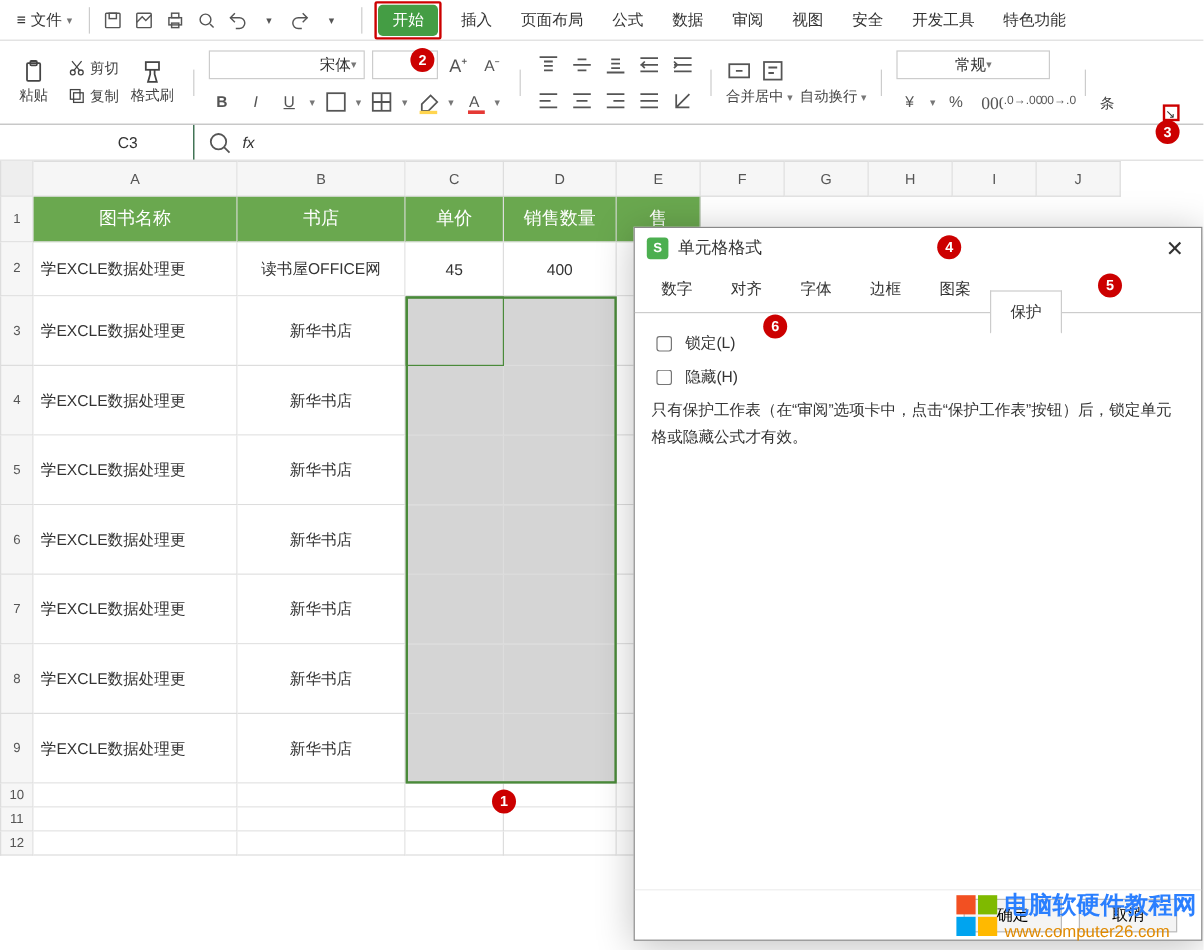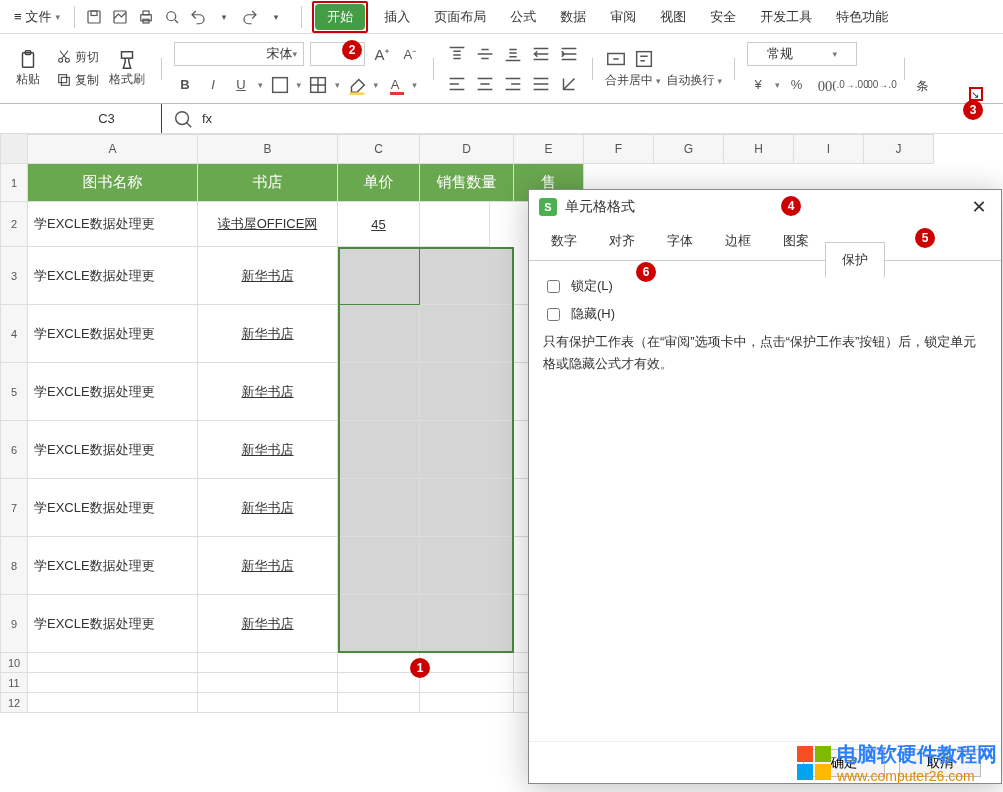--- a/index.html
+++ b/index.html
@@ -15,42 +15,42 @@
 
   .ribbon { height:70px; border-bottom:1.5px solid #bbb; display:flex; align-items:center; padding:2px 6px; gap:6px; position:relative; }
   .ribbon .group { display:flex; flex-direction:column; gap:4px; }
   .big-btn { display:flex; flex-direction:column; align-items:center; justify-content:center; width:44px; height:56px; cursor:pointer; font-size:12px; color:#444; }
   .big-btn svg { width:22px; height:22px; }
   .smallrow { display:flex; gap:6px; align-items:center; }
   .icon-btn { width:22px; height:22px; display:inline-flex; align-items:center; justify-content:center; cursor:pointer; color:#555; }
   .lbl-btn { display:flex; align-items:center; gap:3px; font-size:12px; cursor:pointer; color:#444; }
   .font-select { width:130px; height:24px; border:1px solid #ccc; padding:0 6px; display:flex; align-items:center; justify-content:flex-end; cursor:pointer; }
   .size-select { width:55px; height:24px; border:1px solid #ccc; padding:0 6px; display:flex; align-items:center; justify-content:space-between; cursor:pointer; }
-  .cat-select { width:110px; height:24px; border:1px solid #ccc; padding:0 19px; display:flex; align-items:center; justify-content:space-between; cursor:pointer; }
+  .cat-select { width:128px; height:24px; border:1px solid #ccc; padding:0 4px; display:flex; align-items:center; justify-content:center; cursor:pointer; }
   .drop-arrow { font-size:9px; color:#777; }
   .launcher { position:absolute; right:20px; bottom:2px; width:14px; height:14px; border:2px solid #c00; cursor:pointer; }
   .launcher::after { content:"↘"; font-size:10px; position:relative; top:-3px; }
 
   .namebox-row { height:30px; display:flex; align-items:center; border-bottom:1px solid #ddd; }
   .namebox { width:110px; text-align:center; border-right:1px solid #14532d; height:100%; display:flex; align-items:center; justify-content:center; margin-left:52px; }
   .fx-area { display:flex; align-items:center; gap:8px; padding:0 10px; }
 
   .sheet { display:flex; }
   .rowhdrs { width:28px; }
   .rowhdr { height:20px; display:flex; align-items:center; justify-content:center; border:1px solid #ddd; border-top:none; background:#f6f6f6; font-size:11px; color:#555; }
   .rowhdr.tall { height:58px; }
   .rowhdr.top { height:30px; background:#eee; }
   .grid { flex:1; }
   .colhdrs { display:flex; height:30px; }
   .colhdr { border:1px solid #ddd; border-left:none; display:flex; align-items:center; justify-content:center; background:#f6f6f6; font-size:12px; color:#555; }
   .colA { width:170px; } .colB { width:140px; } .colC { width:82px; } .colD { width:94px; }
   .colE,.colF,.colG,.colH,.colI,.colJ,.colK { width:70px; }
   .gridrow { display:flex; }
   .cell { border:1px solid #ddd; border-top:none; border-left:none; display:flex; align-items:center; padding:4px 6px; height:58px; overflow:hidden; background:#fff; }
-  .cell.center { justify-content:center;text-decoration:underline; }
+  .cell.center { justify-content:center; }
   .cell.shade { background:#d5d5d5; }
   .cell.headerrow { background:#6aa84f; color:#fff; height:38px; font-size:15px; justify-content:center; }
   .datarow { height:58px; }
   .row2 .cell { height:45px; }
   .rowhdr.r2 { height:45px; }
   .rowhdr.r1 { height:38px; }
   .smallrows .cell { height:20px; }
   .sel-outline { position:absolute; border:2px solid #4a8a3a; pointer-events:none; }
 
   .dialog { position:absolute; left:528px; top:189px; width:474px; height:595px; background:#fff; border:1px solid #888; box-shadow:0 4px 30px rgba(0,0,0,.25); display:flex; flex-direction:column; }
@@ -326,21 +326,21 @@
 
 <div class="namebox-row">
   <div class="namebox">C3</div>
   <div class="fx-area">
     <span class="icon-btn">
         <svg viewBox="0 0 24 24">
           <circle cx="11" cy="11" r="7"></circle>
           <path d="M16 16l5 5"></path>
         </svg>
       </span>
-    <span style="">fx</span>
+    <span style="font-style:italic;">fx</span>
   </div>
 </div>
 
 <div class="sheet" style="position:relative;">
   <div class="rowhdrs">
     <div class="rowhdr top"></div>
     <div class="rowhdr r1">1</div>
     <div class="rowhdr r2">2</div>
     <div class="rowhdr tall">3</div>
     <div class="rowhdr tall">4</div>
@@ -372,20 +372,21 @@
       <div class="cell headerrow colB">书店</div>
       <div class="cell headerrow colC">单价</div>
       <div class="cell headerrow colD">销售数量</div>
       <div class="cell headerrow colE">售</div>
     </div>
 
     <div class="gridrow row2">
       <div class="cell colA">学EXCLE数据处理更</div>
       <div class="cell colB center">读书屋OFFICE网</div>
       <div class="cell colC center">45</div>
+      <div class="cell colD center">400</div>
       <div class="cell colE"></div>
     </div>
 
     <div id="datarows">
         <div class="gridrow datarow">
           <div class="cell colA">学EXCLE数据处理更</div>
           <div class="cell colB center">新华书店</div>
           <div class="cell colC center shade"></div>
           <div class="cell colD center shade"></div>
           <div class="cell colE"></div>

